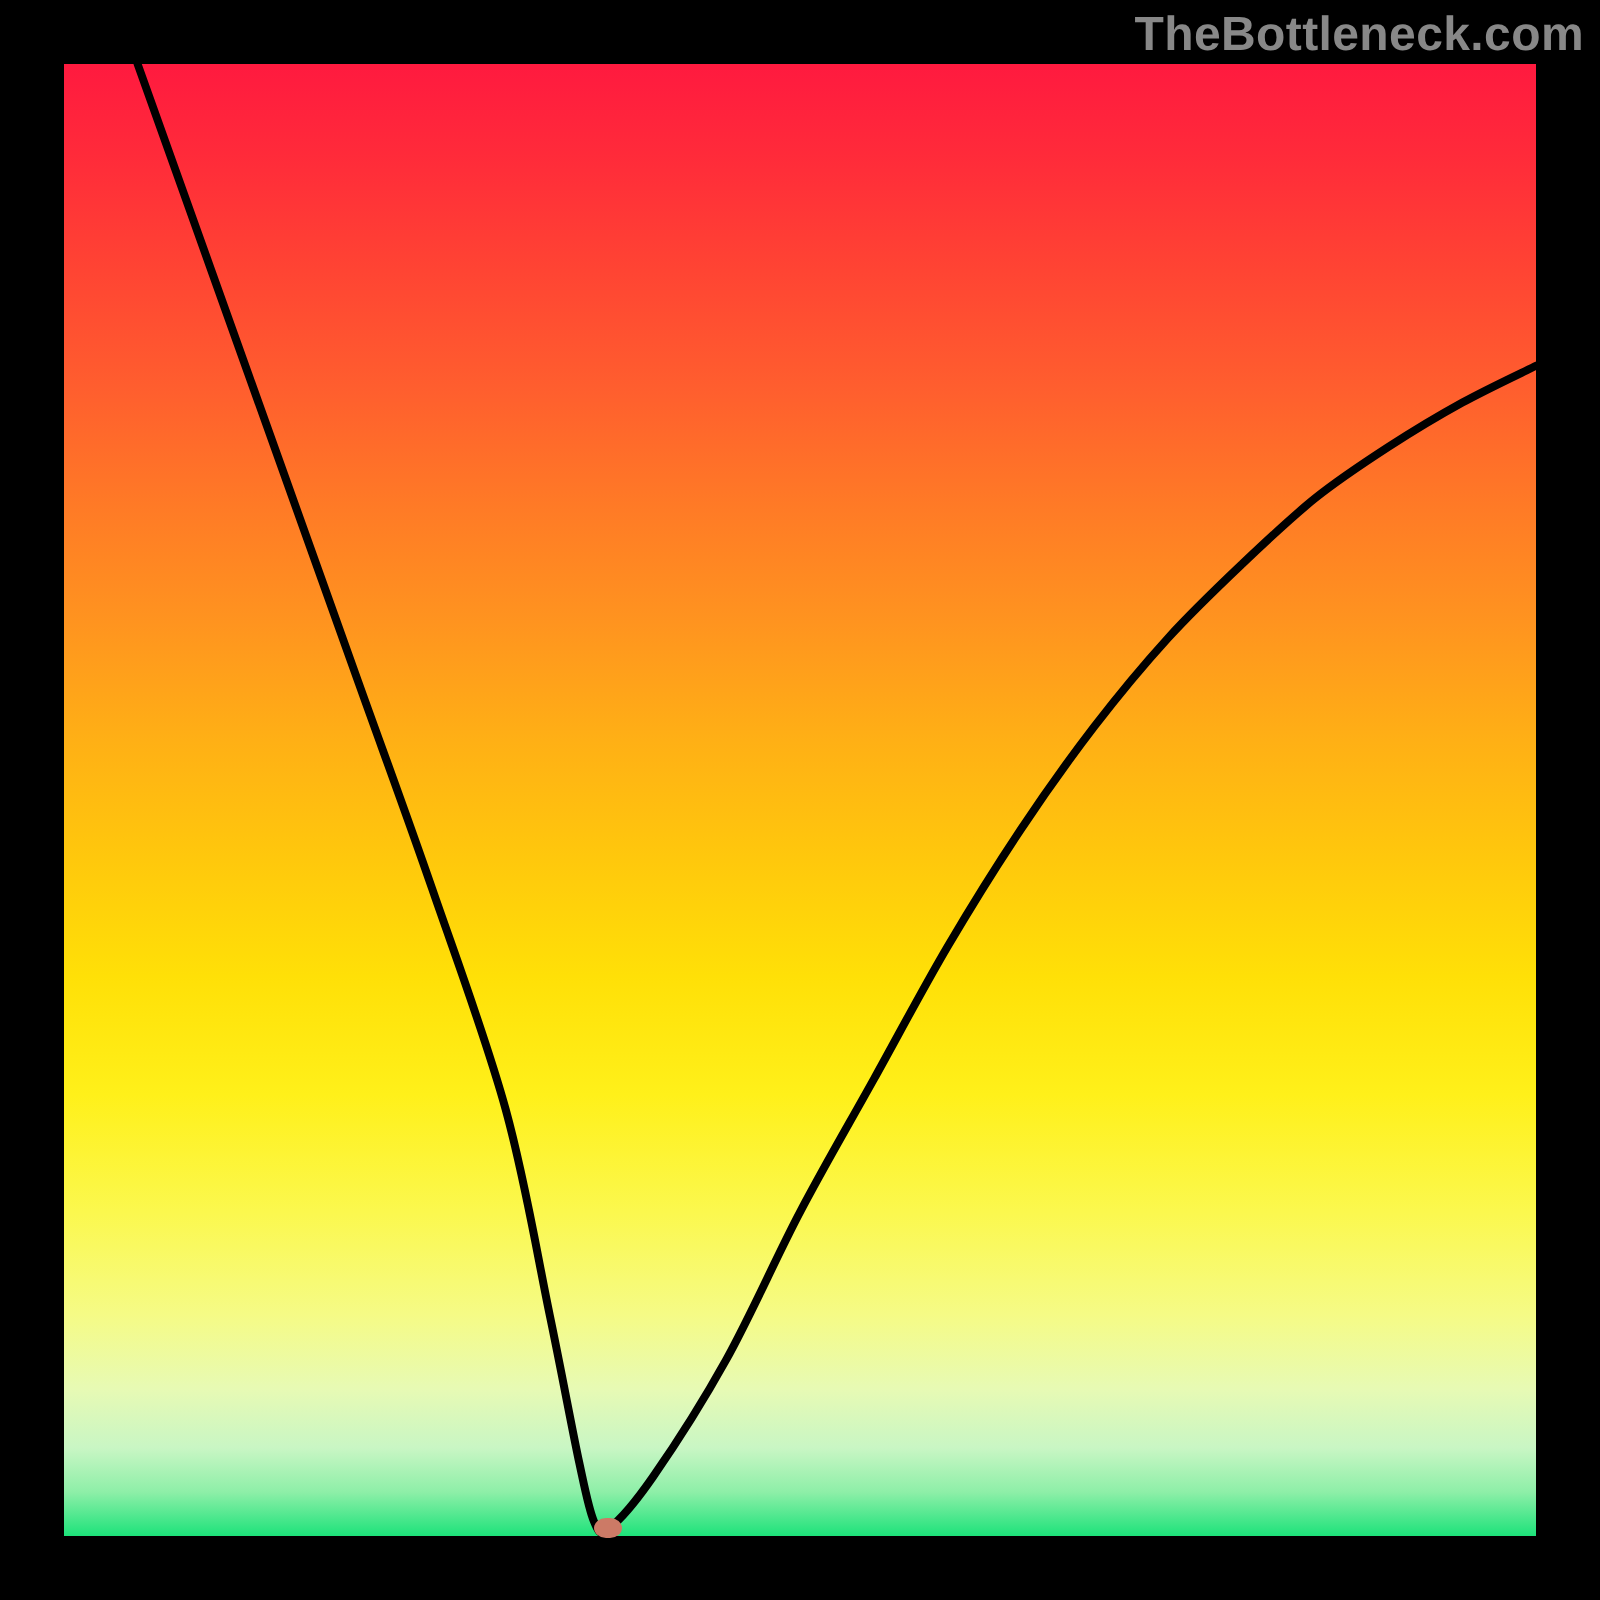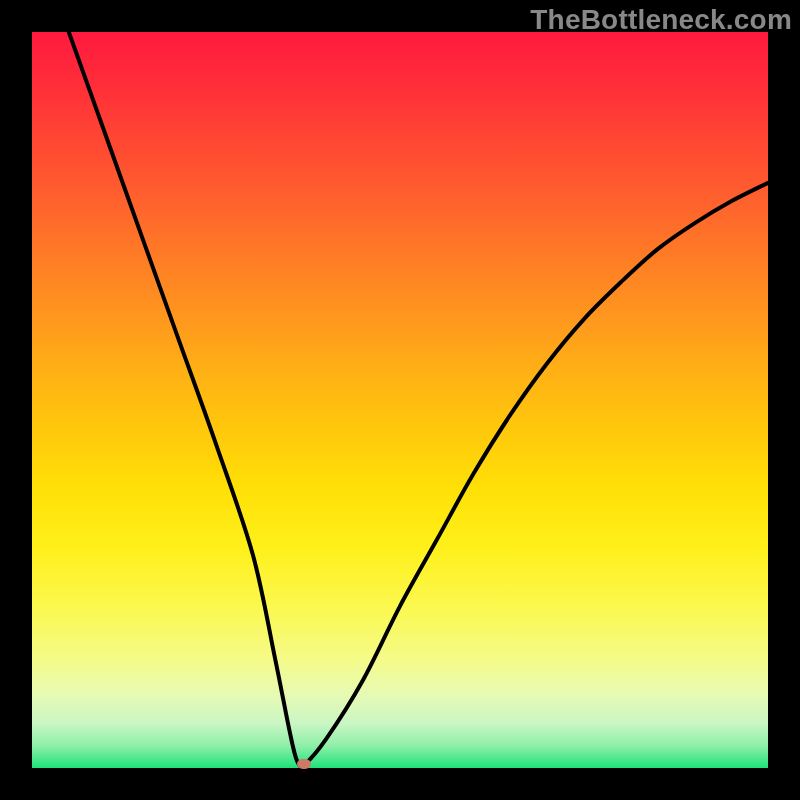--- a/index.html
+++ b/index.html
@@ -41,21 +41,21 @@
       #c9f6c4 94%,
       #8eefa8 97%,
       #1de27a 100%
     );
   }
   .watermark {
     position: absolute;
     top: 4px;
     right: 8px;
     font-family: Arial, Helvetica, sans-serif;
-    font-size: 28px;
+    font-size: 24px;
     font-weight: 600;
     color: #888;
     letter-spacing: 0.2px;
   }
   svg.curve {
     position: absolute;
     left: 32px;
     top: 32px;
     width: 736px;
     height: 736px;

